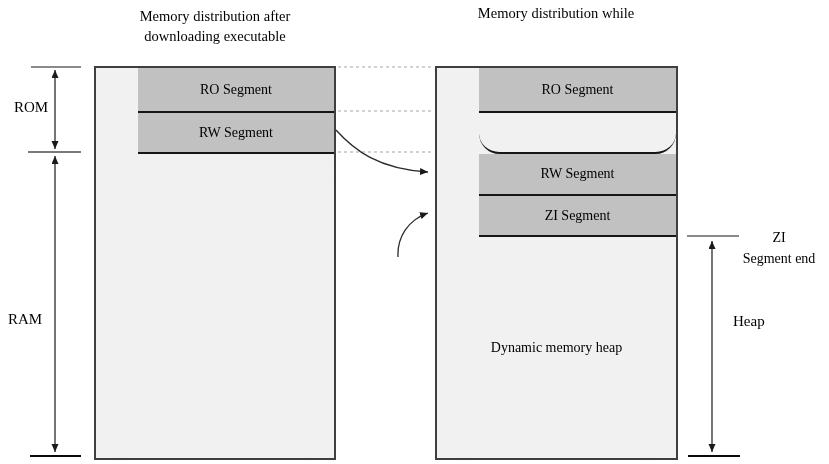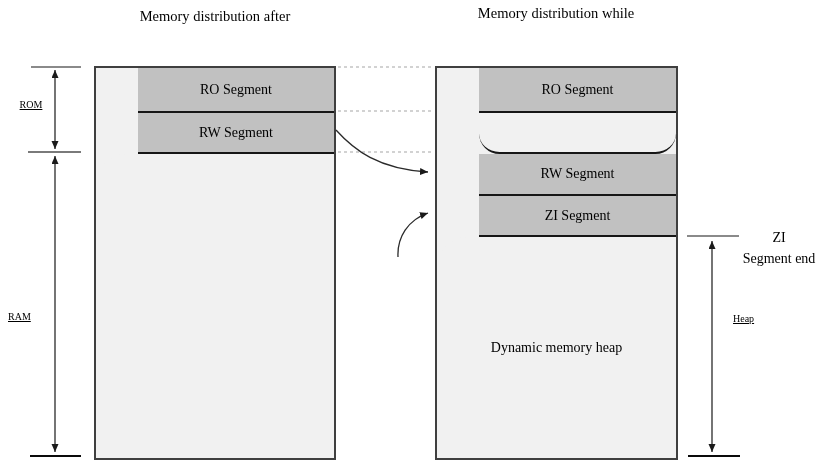--- a/index.html
+++ b/index.html
@@ -63,24 +63,23 @@
   #left-box .s0{height:45px;}
   #left-box .s1{height:41px;}
   
   #right-box .s0{height:45px;}
   #right-box .s1{height:41px;}
   #right-box .s2{height:42px;}
   #right-box .s3{height:41px;}
 
   .side-label{
     position:absolute;
-    font-size:10px;
+    font-size:15px;
     color:var(--text);
     white-space:nowrap;
-    text-decoration:underline;
   }
   #rom-label{left:8px;top:99px;width:46px;text-align:center;}
   #ram-label{left:8px;top:311px;width:46px;}
   #heap-label{left:733px;top:313px;}
   #zi-end-label{
     position:absolute;left:724px;top:227px;width:110px;
     text-align:center;font-size:14px;line-height:21px;color:var(--text);
   }
   #zi-end-label .tline{display:block;}
 
@@ -89,20 +88,21 @@
     pointer-events:none;
   }
 </style>
 </head>
 <body>
 
 <div class="canvas">
 
   <div class="col-title" id="left-title">
     <span class="tline">Memory distribution after</span>
+    <span class="tline">downloading executable</span>
   </div>
   <div class="col-title" id="right-title">
     <span class="tline">Memory distribution while</span>
   </div>
 
   <div class="membox" id="left-box">
     <div class="seg dark div s0">
       <span>RO Segment</span>
     </div>
     <div class="seg dark div s1">

